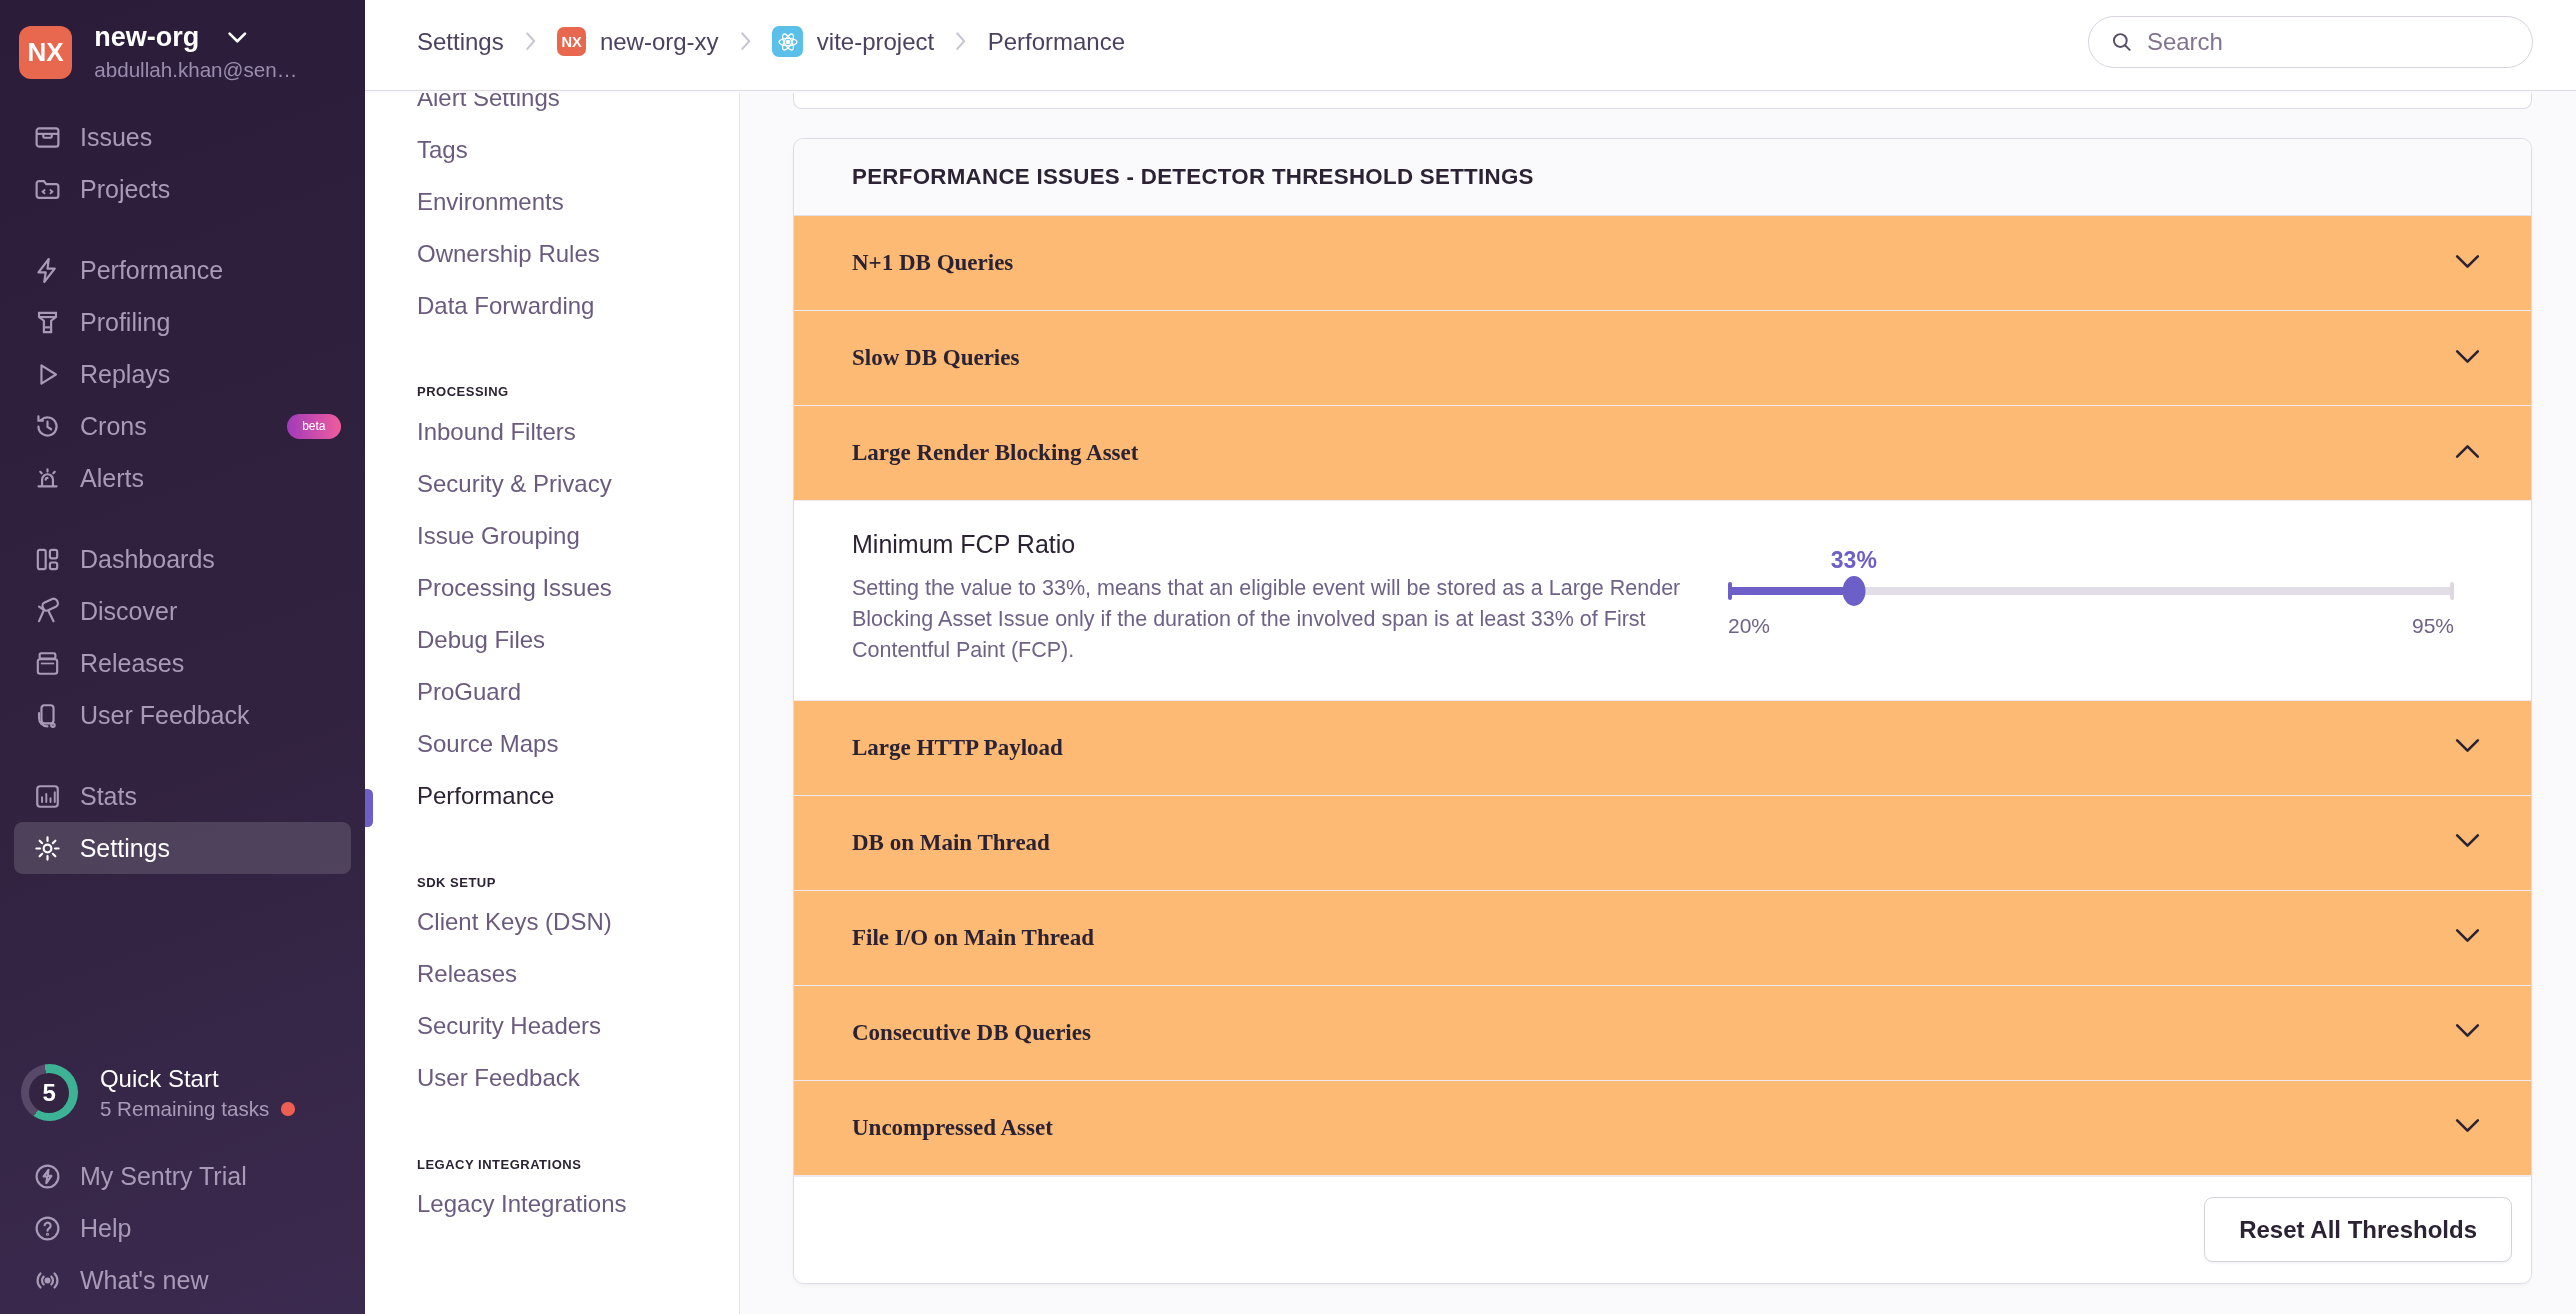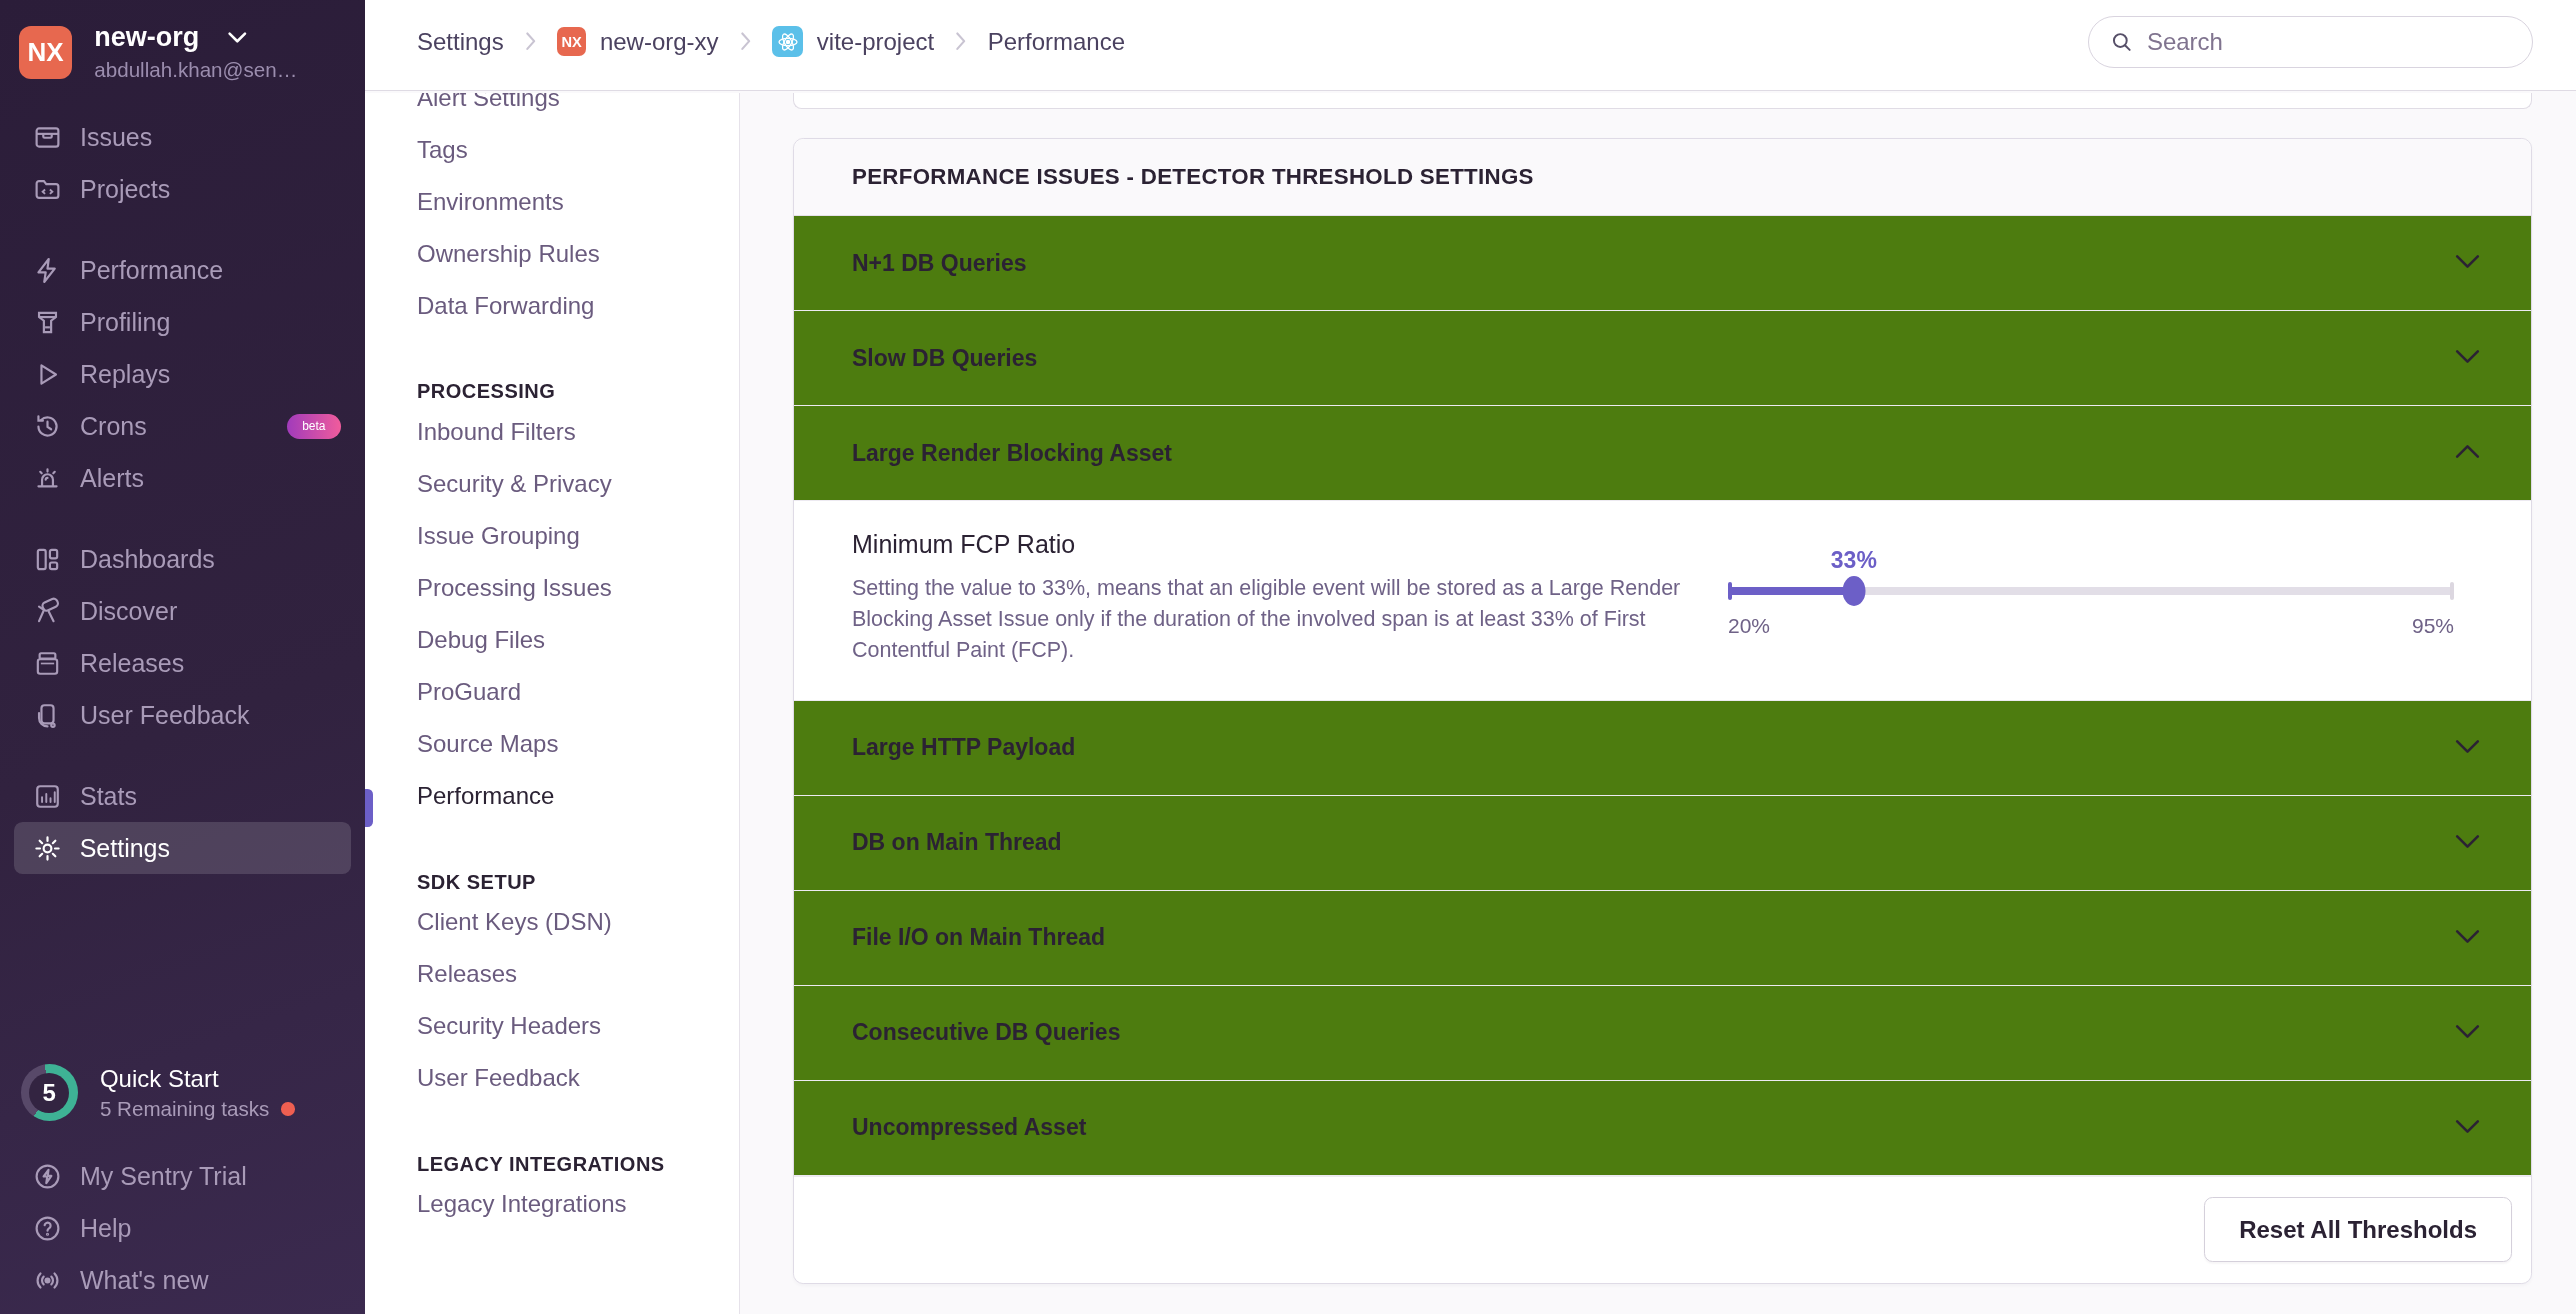--- a/index.html
+++ b/index.html
@@ -56,33 +56,33 @@
   
   .subnav{ position:absolute; left:365px; top:93px; bottom:0; width:375px; background:#fff;
     border-right:1.7px solid #E6E2EA; overflow:hidden; padding-top:0; z-index:3;}
   .subnav-item{ position:relative; height:52px; display:flex; align-items:flex-start; padding-left:52px;
     font-size:24px; color:var(--nav-text); cursor:pointer; }
   .subnav-item:first-child{ margin-top:-9.5px; }
   .subnav-item.active{ color:var(--dark-text); }
   .subnav-item.active::before{ content:""; position:absolute; left:0; top:6.9px; width:7.7px; height:38px;
     background:var(--accent); border-radius:0 5.2px 5.2px 0; }
   .subnav-header{ height:52px; display:flex; align-items:center; padding-left:52px; margin-top:22.3px;
-    font-size:20px; font-weight:700; letter-spacing:0.5px; color:var(--dark-text); }
+    font-size:13px; font-weight:700; letter-spacing:0.5px; color:var(--dark-text); }
 
   
   .content{ position:absolute; left:741px; top:93px; right:0; bottom:0; background:#FAF9FB; overflow:hidden;}
   .cut-panel{ position:absolute; left:52px; top:0; width:1739px; height:16.3px; background:#fff;
     border:0.9px solid var(--border); border-top:none; border-radius:0 0 8.6px 8.6px; }
   .panel{ position:absolute; left:52px; top:45px; width:1739px; background:#fff;
     border:0.9px solid #DFDBE6; border-radius:10.3px; box-shadow:0 1.7px 3.4px rgba(45,30,60,0.03);}
   .panel-header{ height:77px; background:#FAF9FB; border-bottom:0.9px solid #E5E1E9;
     border-radius:10.3px 10.3px 0 0; display:flex; align-items:center; padding-left:58px;
     font-size:22.3px; font-weight:700; letter-spacing:0.3px; color:var(--dark-text); }
   .acc-row{ height:95px; display:flex; align-items:center; justify-content:space-between;
-    padding:0 48px 0 58px; border-bottom:0.9px solid var(--row-border); cursor:pointer; background:#4d7c0f;}
+    padding:0 48px 0 58px; border-bottom:0.9px solid var(--row-border); cursor:pointer; background:#fdba74;font-family:Liberation Serif, serif;}
   .acc-row:last-of-type{ border-bottom:none; }
   .acc-label{ font-size:23px; font-weight:600; color:var(--dark-text); }
   .chev{ color:#2B2233; }
   .chev.up svg{ transform:rotate(180deg); }
 
   .detail{ display:flex; border-bottom:0.9px solid var(--row-border); padding:29px 77px 34px 58px; background:#fff;}
   .detail-left{ width:911px; }
   .detail-title{ font-size:25px; font-weight:500; color:var(--dark-text); margin-bottom:13.7px; }
   .detail-desc{ font-size:21.5px; line-height:31px; color:var(--muted-purple); width:876px; }
   .slider-wrap{ margin-left:auto; width:763px; position:relative; padding-top:57px; }

